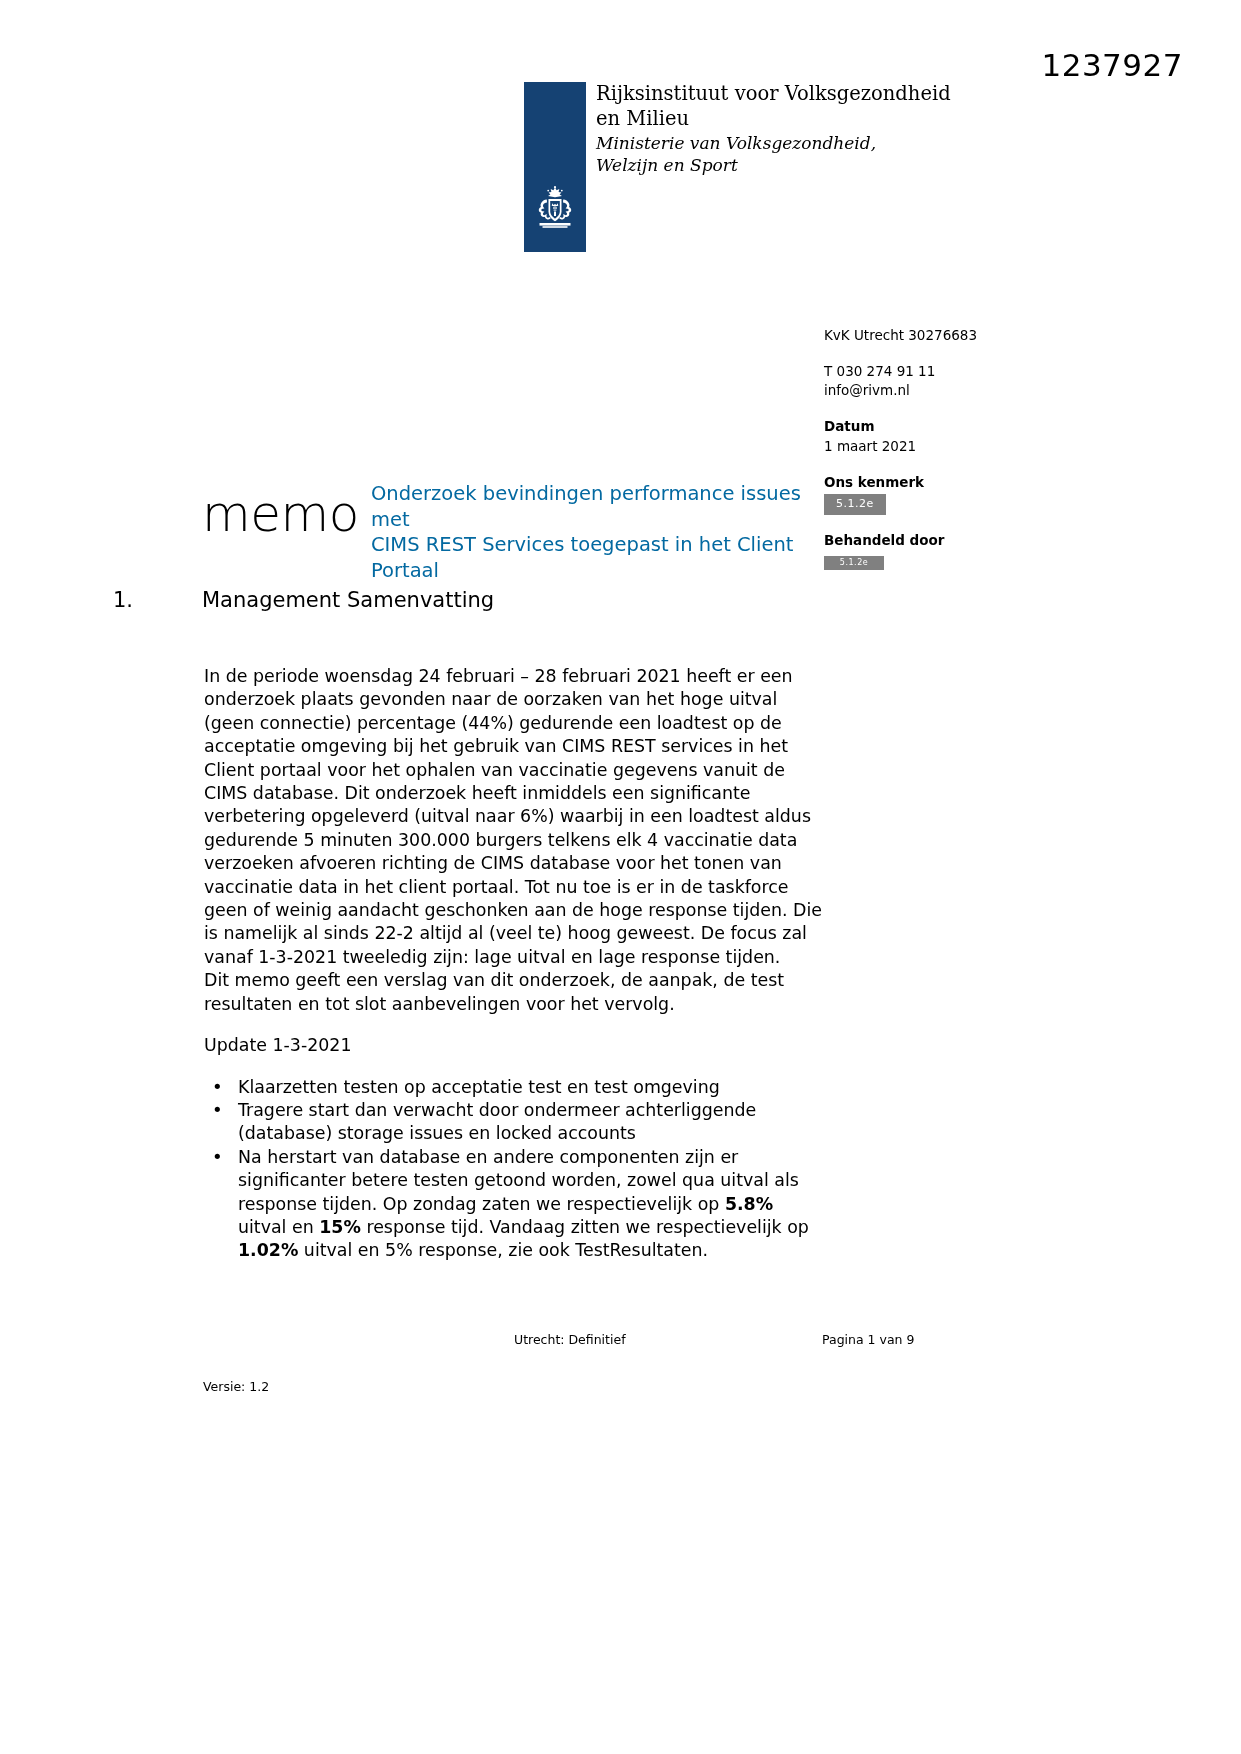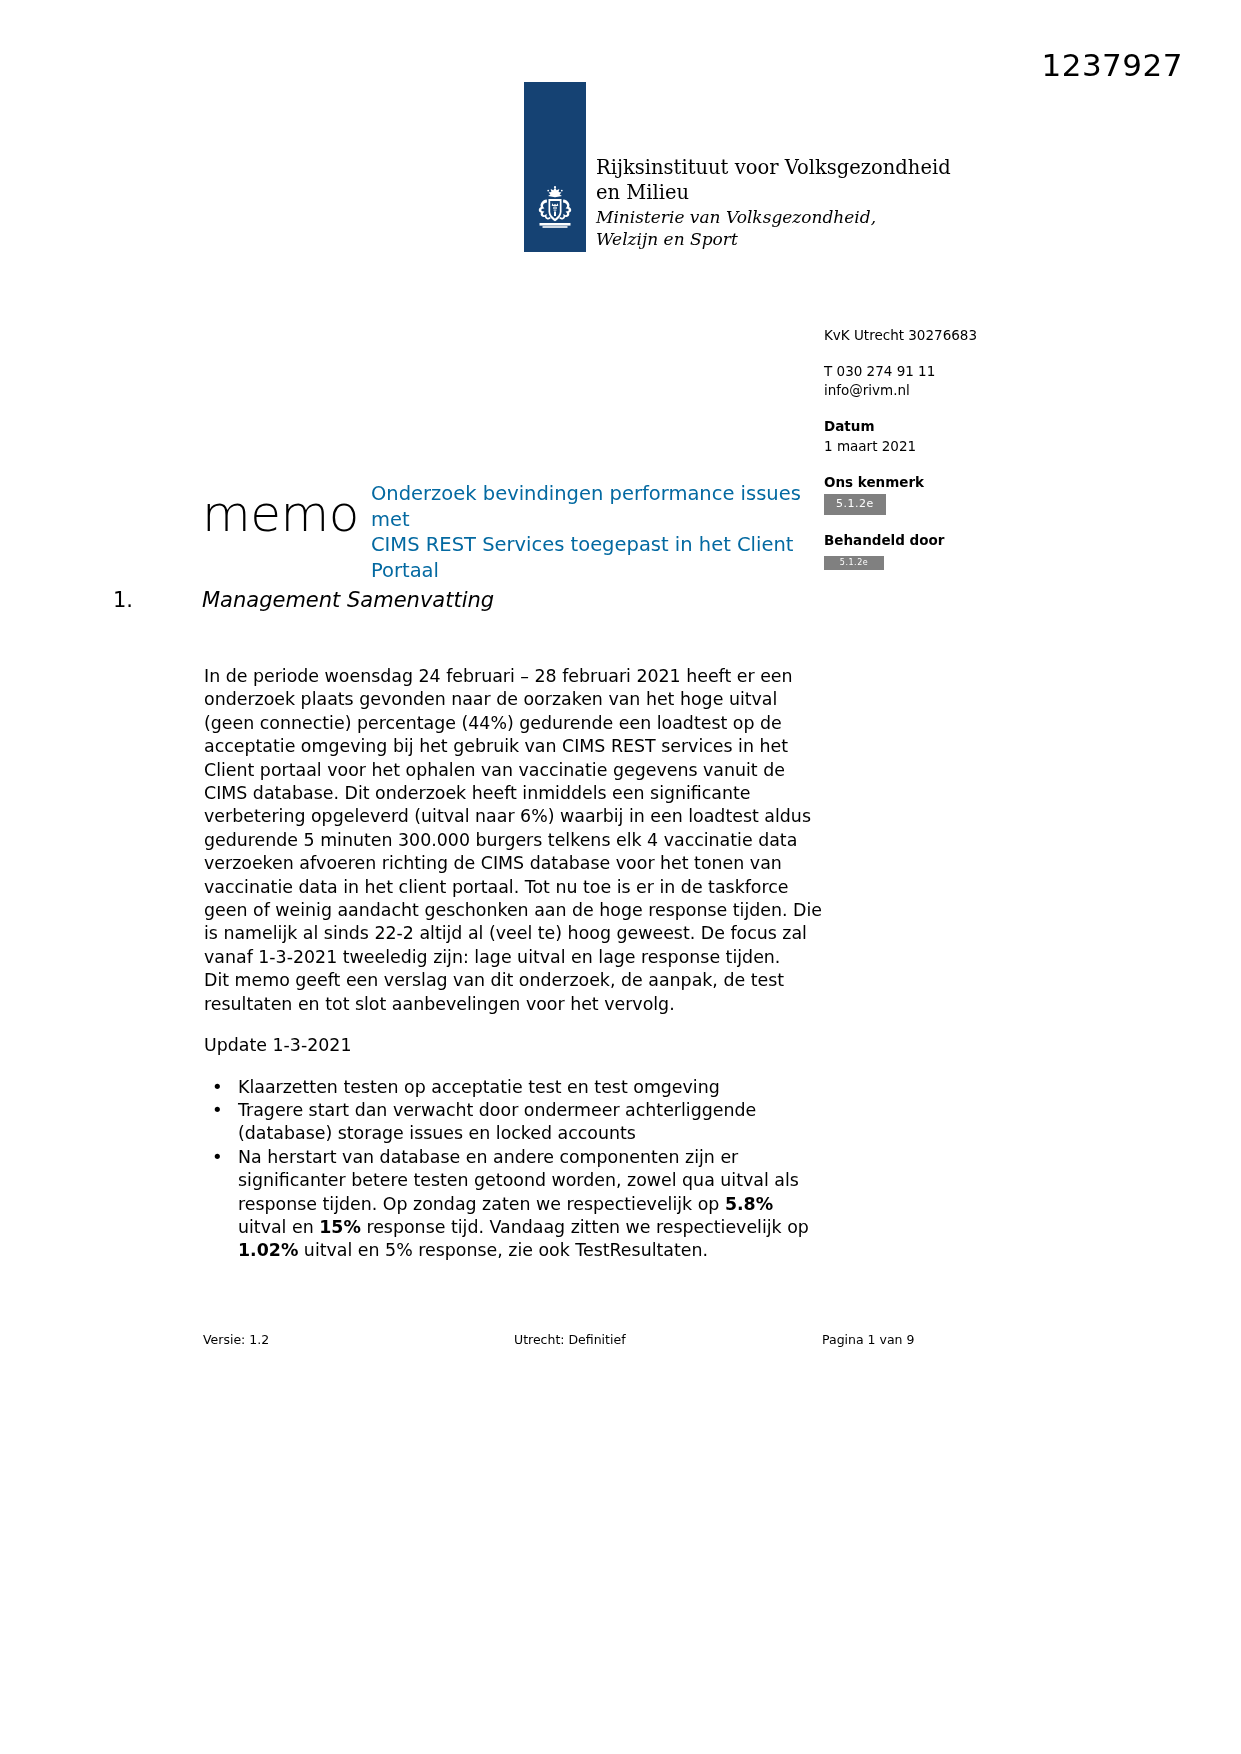--- a/index.html
+++ b/index.html
@@ -32,21 +32,21 @@
     font-size: 31px;
     letter-spacing: 0.5px;
     color: #000;
   }
 
   
   .logo-wrap {
     position: absolute;
     left: 524px; top: 82px;
     display: flex;
-    align-items: flex-end;
+    align-items: flex-start;
   }
   .logo-bar {
     width: 62px;
     height: 170px;
     background: #154273;
     position: relative;
     flex: 0 0 auto;
   }
   .logo-crest {
     position: absolute;
@@ -124,21 +124,20 @@
   
   .sec-num {
     position: absolute;
     left: 113px; top: 588px;
     font-size: 21px;
   }
   .sec-title {
     position: absolute;
     left: 202px; top: 588px;
     font-size: 21px;
-    font-style: italic;
   }
 
   
   .body {
     position: absolute;
     left: 204px; top: 665px;
     width: 620px;
     font-size: 17.4px;
     line-height: 1.345;
     color: #000;
@@ -179,21 +178,21 @@
   b { font-weight: bold; }
 
   
   .footer {
     position: absolute;
     left: 0; top: 1332px;
     width: 1241px;
     font-size: 12.5px;
     color: #000;
   }
-  .footer .f-left   { position: absolute; left: 203px; }
+  .footer .f-left   { position: absolute; left: 203px; margin-top: 47px; }
   .footer .f-center { position: absolute; left: 514px; }
   .footer .f-right  { position: absolute; left: 822px; }
 </style>
 </head>
 <body>
 
 <div class="page">
 
   <div class="doc-id">1237927</div>
 

